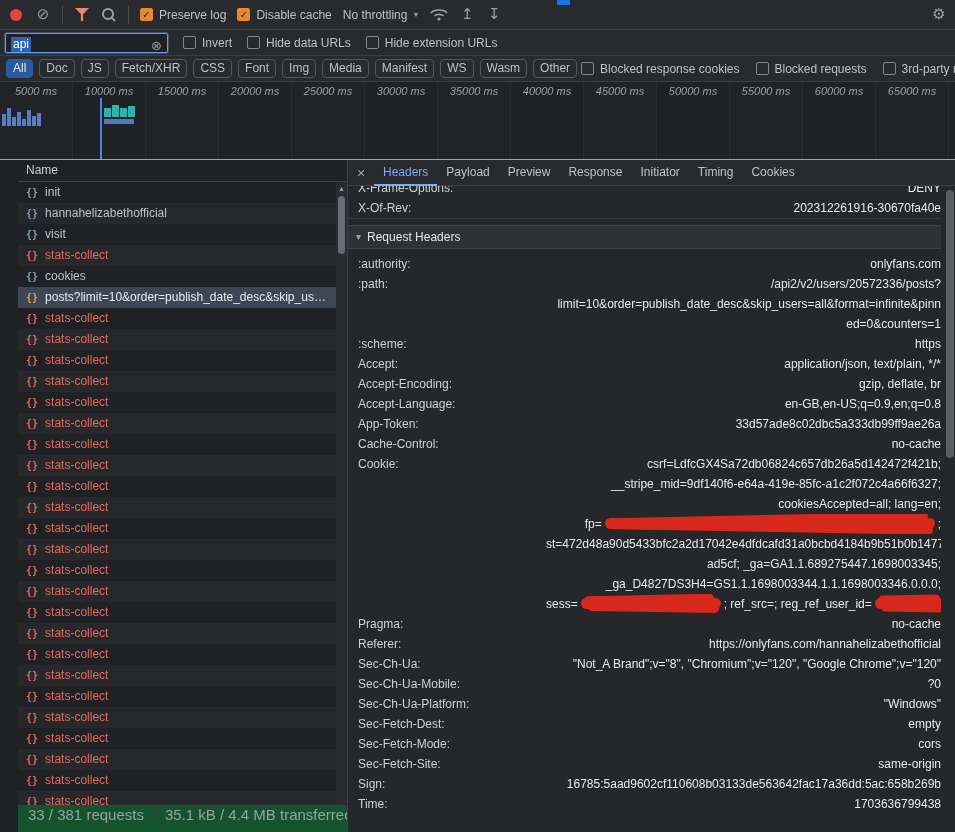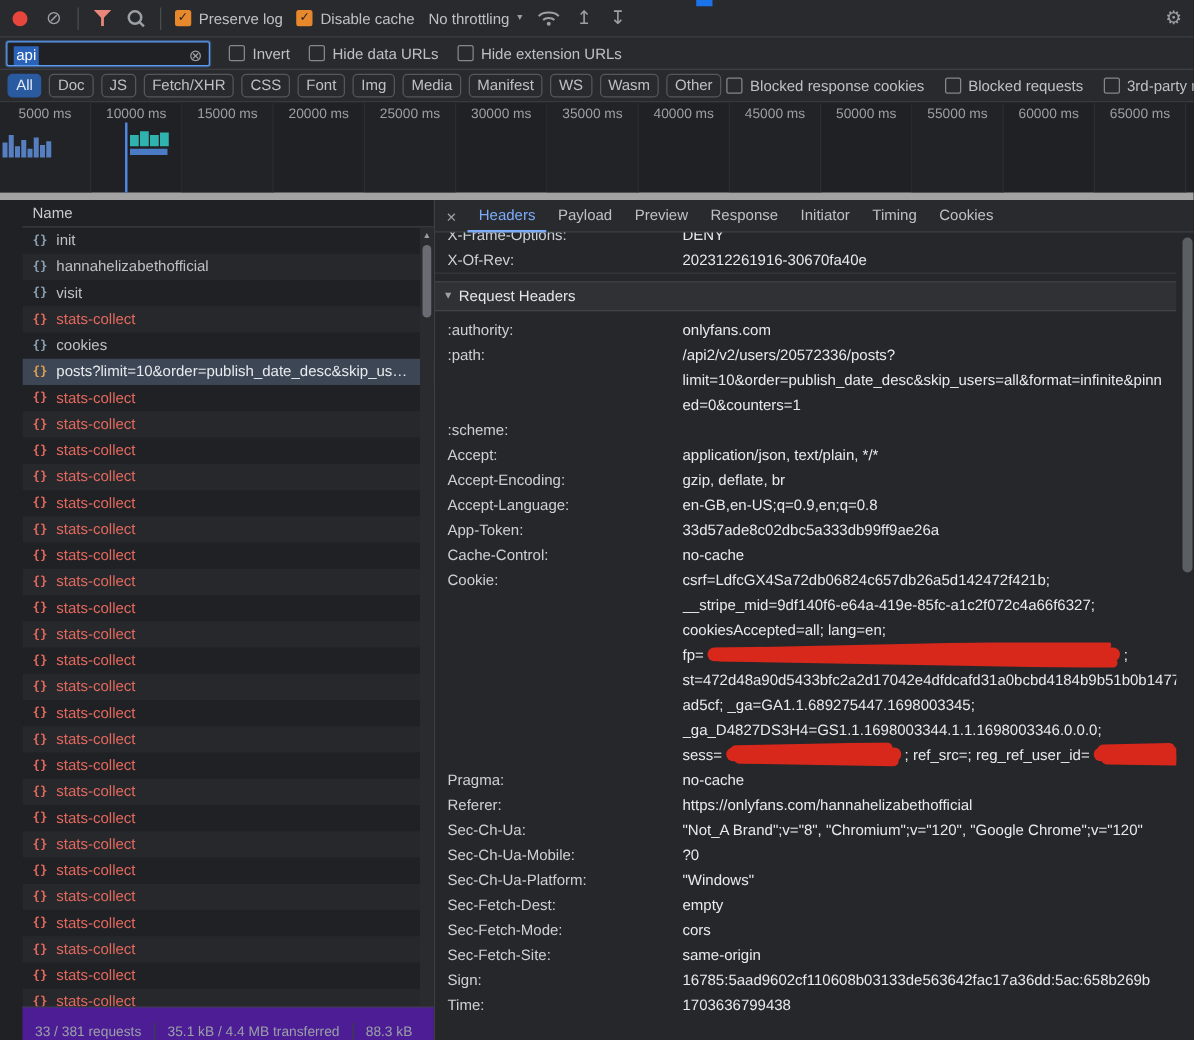--- a/index.html
+++ b/index.html
@@ -56,21 +56,21 @@
   .type-bar {
     height:26px; flex:0 0 26px; background:#292a2d; border-bottom:1px solid #3c4043;
     display:flex; align-items:center; padding:0 6px; 
   }
   .chips { display:flex; align-items:center; gap:6px; }
   .chip { border:1px solid #54575c; border-radius:4px; padding:1px 6px 2px; color:#bdc1c6; white-space:nowrap; cursor:default; }
   .chip-sel { background:#2a5aa0; border-color:#2a5aa0; color:#e4ecfb; }
   .cb-group { display:flex; align-items:center; gap:16px; margin-left:4px; }
 
   
-  .timeline { height:78px; flex:0 0 78px; border-bottom:6px solid #a3a3a3; position:relative; overflow:hidden; background:#202124; }
+  .timeline { height:78px; flex:0 0 78px; border-bottom:1px solid #a3a3a3; position:relative; overflow:hidden; background:#202124;font-style:italic; }
   .ruler { display:flex; height:100%; }
   .tl-band { flex:0 0 73px; border-right:1px solid #2c2d31; display:flex; justify-content:center; align-items:flex-start; padding-top:3px; }
   .tl-band:nth-child(odd) { background:#222327; }
   .tl-label { font-size:11px; color:#9aa0a6; white-space:nowrap; }
   .wf-layer { position:absolute; inset:0; pointer-events:none; }
   .wf-bar { position:absolute; width:4px; background:#557fc0; }
   .wf-teal { position:absolute; width:7px; background:#2fb3ae; }
   .wf-under { position:absolute; background:#4b7bc4; }
   .wf-line { position:absolute; left:100px; top:16px; height:62px; width:2px; background:#4e86e0; }
 
@@ -85,38 +85,38 @@
   .req-icon { font-family:"DejaVu Sans Mono",monospace; font-size:10px; font-weight:bold; margin-right:7px; color:#8ca0b3; flex:0 0 auto; }
   .req-label { overflow:hidden; text-overflow:ellipsis; padding-right:16px; color:#bdc1c6; }
   .req-row.error .req-label, .req-row.error .req-icon { color:#e4695e; }
   .req-row.selected { background:#3c4654; }
   .req-row.selected .req-label { color:#e8eaed; }
   .req-row.selected .req-icon { color:#e3a14f; }
   .list-scroll { position:absolute; right:0; top:0; bottom:0; width:11px; background:#2a2b2e; }
   .scroll-up { height:13px; text-align:center; font-size:7px; color:#9aa0a6; line-height:13px; }
   .list-thumb { position:absolute; top:14px; left:2px; width:7px; height:58px; background:#696d73; border-radius:4px; }
   .summary-bar {
-    height:27px; flex:0 0 27px; border-top:1px solid #3c4043; background:#4c1d95;
-    display:flex; align-items:flex-end; padding:0 10px; gap:10px; font-size:11px; color:#9aa0a6; white-space:nowrap; overflow:hidden;
+    height:27px; flex:0 0 27px; border-top:1px solid #3c4043; background:#14532d;
+    display:flex; align-items:flex-start; padding:0 10px; gap:10px; font-size:15px; color:#9aa0a6; white-space:nowrap; overflow:hidden;
   }
   .sb-sep { width:1px; height:14px; background:#3c4043; flex:0 0 1px; }
 
   .right-pane { flex:1; min-width:0; display:flex; flex-direction:column; background:#26272b; }
   .tab-bar { height:26px; flex:0 0 26px; background:#292a2d; border-bottom:1px solid #3c4043; display:flex; align-items:center; }
   .tab-close { width:26px; text-align:center; color:#9aa0a6; font-size:14px; cursor:default; }
   .tabs { display:flex; height:100%; }
   .tab { padding:0 9px; line-height:24px; height:26px; color:#bdc1c6; border-bottom:2px solid transparent; cursor:default; white-space:nowrap; }
   .tab-active { color:#7cacf8; border-bottom-color:#7cacf8; }
 
   .details-content { flex:1; overflow:hidden; position:relative; padding-right:14px; min-height:0; }
   .details-inner { margin-top:-8px; }
   .hdr-row { display:flex; line-height:20px; }
   .hdr-name { flex:0 0 198px; padding-left:10px; color:#cdd1d6; white-space:nowrap; overflow:hidden; }
   .hdr-value { flex:1; min-width:0; color:#e8eaed; }
-  .hdr-line { white-space:nowrap; overflow:hidden; }
+  .hdr-line { white-space:nowrap; overflow:hidden;text-align:right; }
   .resp-tail { border-bottom:1px solid #36383c; }
   .section-head {
     height:24px; line-height:22px; background:#2f3135; border-top:1px solid #404347; border-bottom:1px solid #404347;
     margin:6px 0 5px; padding-left:8px; color:#e3e5e8; display:flex; align-items:center; gap:6px; cursor:default;
   }
   .sec-arrow { color:#9aa0a6; font-size:10px; }
   .redact { display:inline-block; height:11px; min-width:20px; background:#d7281b; border-radius:7px; position:relative; vertical-align:-1px; margin:0 3px; }
   .redact::before { content:""; position:absolute; left:3px; right:7px; top:-3px; height:9px; background:#d7281b; border-radius:6px; transform:rotate(-1.2deg); }
   .redact::after { content:""; position:absolute; left:6px; right:2px; bottom:-3px; height:9px; background:#d7281b; border-radius:6px; transform:rotate(1deg); }
   .panel-scroll { position:absolute; right:0; top:0; bottom:0; width:10px; }
@@ -463,20 +463,23 @@
               <div class="hdr-row">
                 <span class="hdr-name">:path:</span>
                 <span class="hdr-value">
                   <div class="hdr-line"><span>/api2/v2/users/20572336/posts?</span></div>
                   <div class="hdr-line"><span>limit=10&amp;order=publish_date_desc&amp;skip_users=all&amp;format=infinite&amp;pinn</span></div>
                   <div class="hdr-line"><span>ed=0&amp;counters=1</span></div>
                 </span>
               </div>
               <div class="hdr-row">
                 <span class="hdr-name">:scheme:</span>
+                <span class="hdr-value">
+                  <div class="hdr-line"><span>https</span></div>
+                </span>
               </div>
               <div class="hdr-row">
                 <span class="hdr-name">Accept:</span>
                 <span class="hdr-value">
                   <div class="hdr-line"><span>application/json, text/plain, */*</span></div>
                 </span>
               </div>
               <div class="hdr-row">
                 <span class="hdr-name">Accept-Encoding:</span>
                 <span class="hdr-value">

